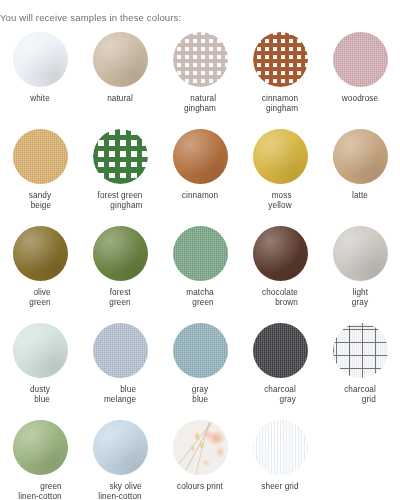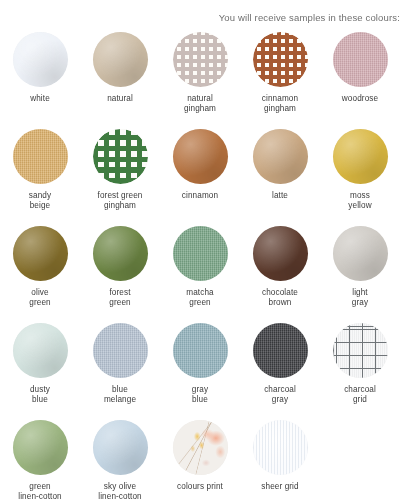--- a/index.html
+++ b/index.html
@@ -5,21 +5,21 @@
   html,body{margin:0;padding:0;}
   body{
     width:400px;height:500px;
     background:#ffffff;
     font-family:"Liberation Sans","DejaVu Sans",sans-serif;
     overflow:hidden;
   }
   .page{width:400px;height:500px;position:relative;}
 
   .heading{
-    text-align:right;
+    text-align:left;
     font-size:9.5px;
     color:#6f6f6f;
     letter-spacing:.15px;
     padding-top:11px;
     line-height:13px;
   }
 
   .grid{
     margin-top:8px;
     display:grid;
@@ -43,21 +43,21 @@
   .swatch .tex{
     position:absolute;
     inset:0;
     border-radius:50%;
   }
   .label{
     margin-top:7px;
     font-size:8.2px;
     line-height:9.6px;
     color:#3c3c3c;
-    text-align:center;
+    text-align:right;
     letter-spacing:.1px;
     white-space:pre-line;
   }
 
   
   .weave{
     background-image:
       repeating-linear-gradient(90deg,rgba(255,255,255,.16) 0 1px,rgba(0,0,0,.045) 1px 2px),
       repeating-linear-gradient(0deg,rgba(255,255,255,.10) 0 1px,rgba(0,0,0,.035) 1px 2px);
   }
@@ -173,33 +173,33 @@
         <div class="label">forest green
 gingham</div>
       </div>
       <div class="cell">
         <div class="swatch" style="background-color: rgb(181, 113, 62);">
           <div class="tex sheen"></div>
         </div>
         <div class="label">cinnamon</div>
       </div>
       <div class="cell">
-        <div class="swatch" style="background-color: rgb(201, 167, 129);">
-          <div class="tex sheen"></div>
-        </div>
-        <div class="label">latte</div>
-      </div>
-      <div class="cell">
         <div class="swatch" style="background-color: rgb(217, 183, 64);">
           <div class="tex sheen"></div>
         </div>
         <div class="label">moss
 yellow</div>
       </div>
       <div class="cell">
+        <div class="swatch" style="background-color: rgb(201, 167, 129);">
+          <div class="tex sheen"></div>
+        </div>
+        <div class="label">latte</div>
+      </div>
+      <div class="cell">
         <div class="swatch" style="background-color: rgb(134, 112, 44);">
           <div class="tex sheen"></div>
         </div>
         <div class="label">olive
 green</div>
       </div>
       <div class="cell">
         <div class="swatch" style="background-color: rgb(107, 132, 66);">
           <div class="tex sheen"></div>
         </div>

